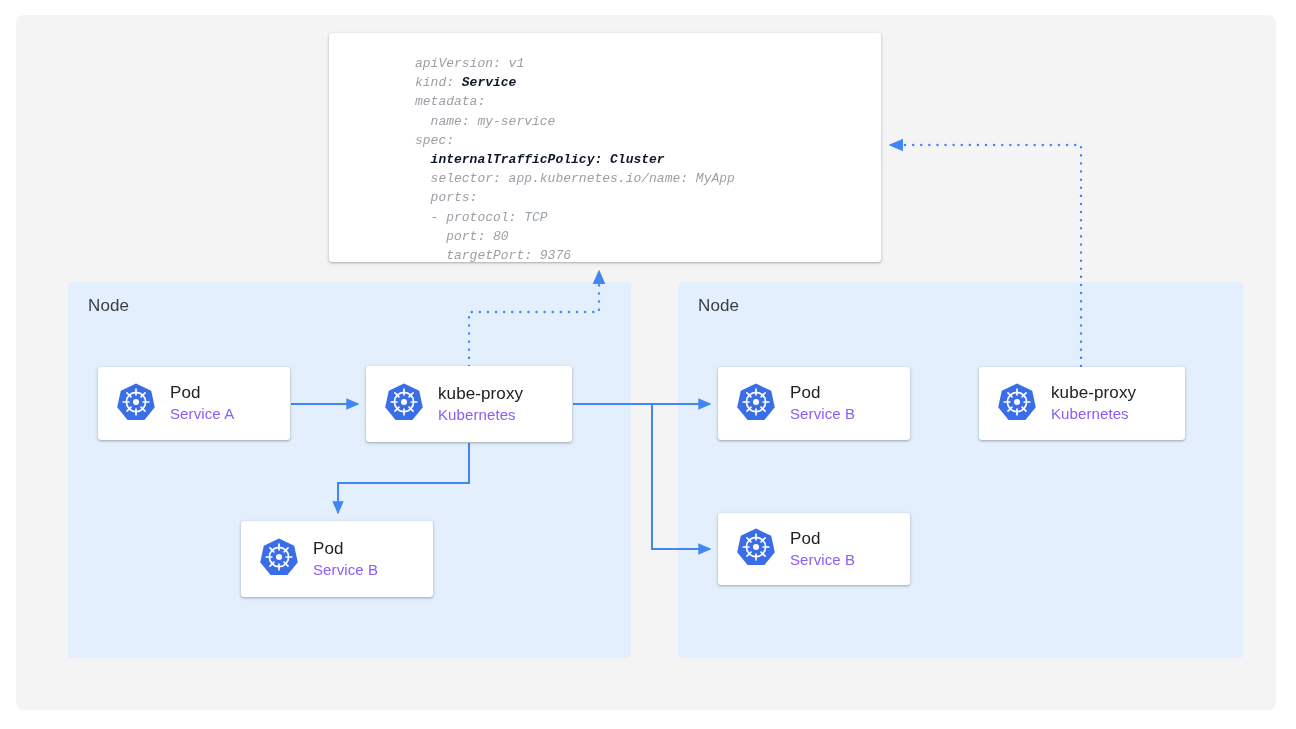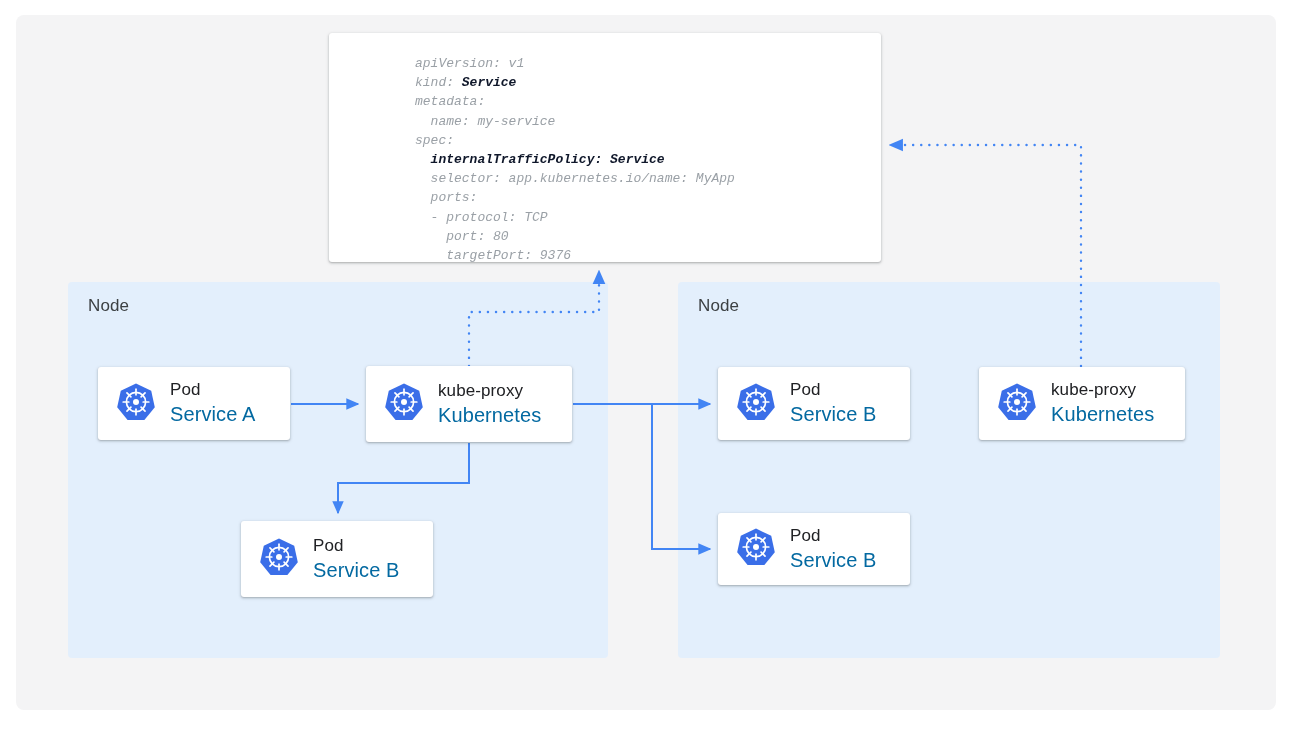--- a/index.html
+++ b/index.html
@@ -35,20 +35,21 @@
     top: 0;
     width: 1296px;
     height: 729px;
     pointer-events: none;
   }
   
   .node-box {
     position: absolute;
     background: #e3effc;
     border-radius: 4px;
+    padding-left: 23px;
   }
   #node-left  { left: 68px;  top: 282px; width: 540px; height: 376px; }
   #node-right { left: 678px; top: 282px; width: 542px; height: 376px; }
   .node-label {
     position: absolute;
     left: 20px;
     top: 14px;
     font-size: 17px;
     color: #3c4043;
     letter-spacing: .1px;
@@ -73,22 +74,22 @@
     flex-direction: column;
     justify-content: flex-start;
     line-height: 1.22;
   }
   .card .title {
     font-size: 17px;
     color: #202124;
     letter-spacing: .1px;
   }
   .card .sub {
-    font-size: 20px;
-    color: #0369a1;
+    font-size: 15px;
+    color: #8b5cf6;
     letter-spacing: .1px;
     margin-top: 1px;
   }
   #card-pod-a        { left: 98px;  top: 367px; width: 192px; height: 73px; }
   #card-kube-proxy-l { left: 366px; top: 366px; width: 206px; height: 76px; }
   #card-pod-b-left   { left: 241px; top: 521px; width: 192px; height: 76px; }
   #card-pod-b-r1     { left: 718px; top: 367px; width: 192px; height: 73px; }
   #card-pod-b-r2     { left: 718px; top: 513px; width: 192px; height: 72px; }
   #card-kube-proxy-r { left: 979px; top: 367px; width: 206px; height: 73px; }
 
@@ -159,21 +160,21 @@
 
     <path d="M 1081 366 L 1081 145 L 890 145" fill="none" stroke="#4285f4" stroke-width="2.4" stroke-dasharray="0.1 8" stroke-linecap="round" marker-end="url(#arrow-dot-end)"></path>
   </svg>
 
   <div id="yaml-panel">
     <pre id="yaml-code">apiVersion: v1
 kind: <b>Service</b>
 metadata:
   name: my-service
 spec:
-<b>  internalTrafficPolicy: Service</b>
+<b>  internalTrafficPolicy: Cluster</b>
   selector: app.kubernetes.io/name: MyApp
   ports:
   - protocol: TCP
     port: 80
     targetPort: 9376</pre>
   </div>
 
   <div class="card" id="card-pod-a">
     <span class="k8s">
       <svg width="40" height="40" viewBox="0 0 100 100" xmlns="http://www.w3.org/2000/svg">

